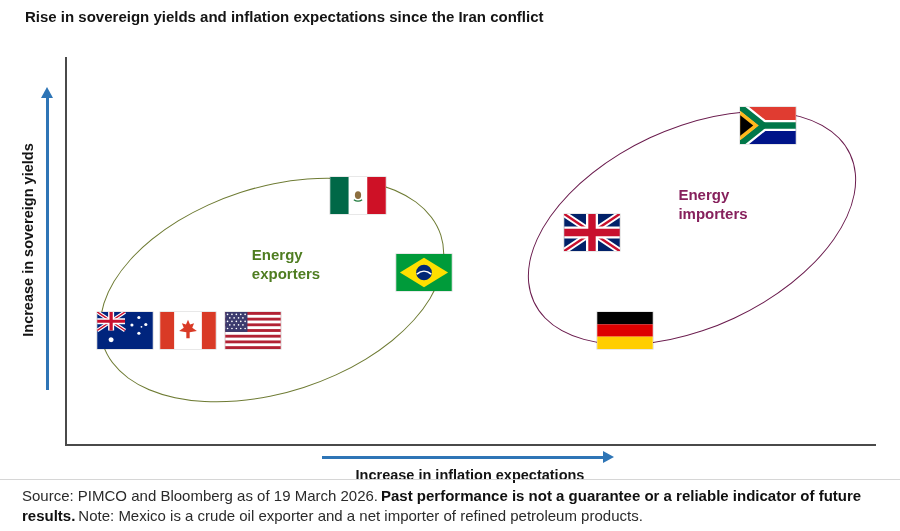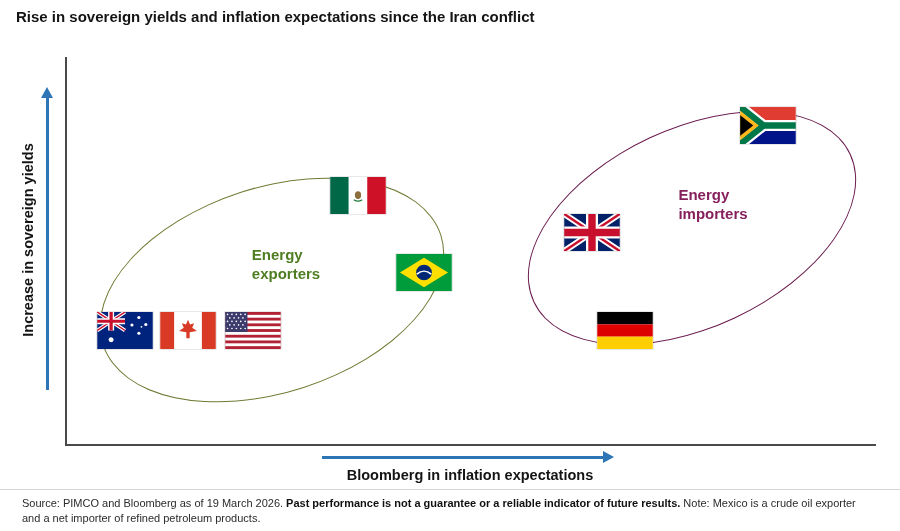--- a/index.html
+++ b/index.html
@@ -5,21 +5,21 @@
   * { margin:0; padding:0; box-sizing:border-box; }
   html,body { width:900px; height:531px; }
   body {
     position:relative;
     background:#ffffff;
     font-family:"Liberation Sans", sans-serif;
     overflow:hidden;
     color:#111;
   }
   .title {
-    position:absolute; left:16px; top:8px;
+    position:absolute; left:25px; top:8px;
     font-size:15px; font-weight:600; color:#141414;
   }
   .chart { position:absolute; inset:0; }
 
   
   .y-axis-line { position:absolute; left:65px; top:57px; width:2px; height:389px; background:#4a4a4a; }
   .x-axis-line { position:absolute; left:65px; top:444px; width:811px; height:2px; background:#4a4a4a; }
 
   
   .y-arrow-shaft { position:absolute; left:46px; top:97px; width:3px; height:293px; background:var(--arrow,#2e75b6); }
@@ -60,41 +60,41 @@
     box-shadow:0 0 0 0.5px rgba(0,0,0,0.18);
     background:#fff;
   }
   .flag svg { display:block; width:100%; height:100%; }
 
   
   .footer {
     position:absolute; left:0; bottom:6px; width:100%;
     border-top:1px solid #d6d6d6;
     padding:6px 25px 0 22px;
-    font-size:11px; color:#2b2b2b; line-height:1.3;
+    font-size:15px; color:#2b2b2b; line-height:1.3;
   }
   .footer span, .footer b { margin-right:3px; }
   .footer b { color:#111; }
 </style>
 </head>
 <body>
 
 <div class="title">Rise in sovereign yields and inflation expectations since the Iran conflict</div>
 
 <div class="chart">
   <div class="y-axis-line"></div>
   <div class="x-axis-line"></div>
 
   <div class="y-arrow-shaft"></div>
   <div class="y-arrow-head"></div>
   <div class="x-arrow-shaft"></div>
   <div class="x-arrow-head"></div>
 
   <div class="y-label">Increase in sovereign yields</div>
-  <div class="x-label">Bloomberg in inflation expectations</div>
+  <div class="x-label">Increase in inflation expectations</div>
 
   <div id="chart-layer">
       <div class="ellipse" style="left: 94px; top: 187px; width: 356px; height: 206px; border-color: rgb(110, 123, 51); transform: rotate(-18deg);"></div>
       <div class="group-label" style="left: 286px; top: 265px; color: rgb(79, 125, 33);">Energy
 exporters</div>
       <div class="flag" title="Mexico" style="left: 330px; top: 176.5px;">
   <svg viewBox="0 0 60 40" xmlns="http://www.w3.org/2000/svg">
     <rect width="20" height="40" fill="#006847"></rect>
     <rect x="20" width="20" height="40" fill="#ffffff"></rect>
     <rect x="40" width="20" height="40" fill="#ce1126"></rect>

